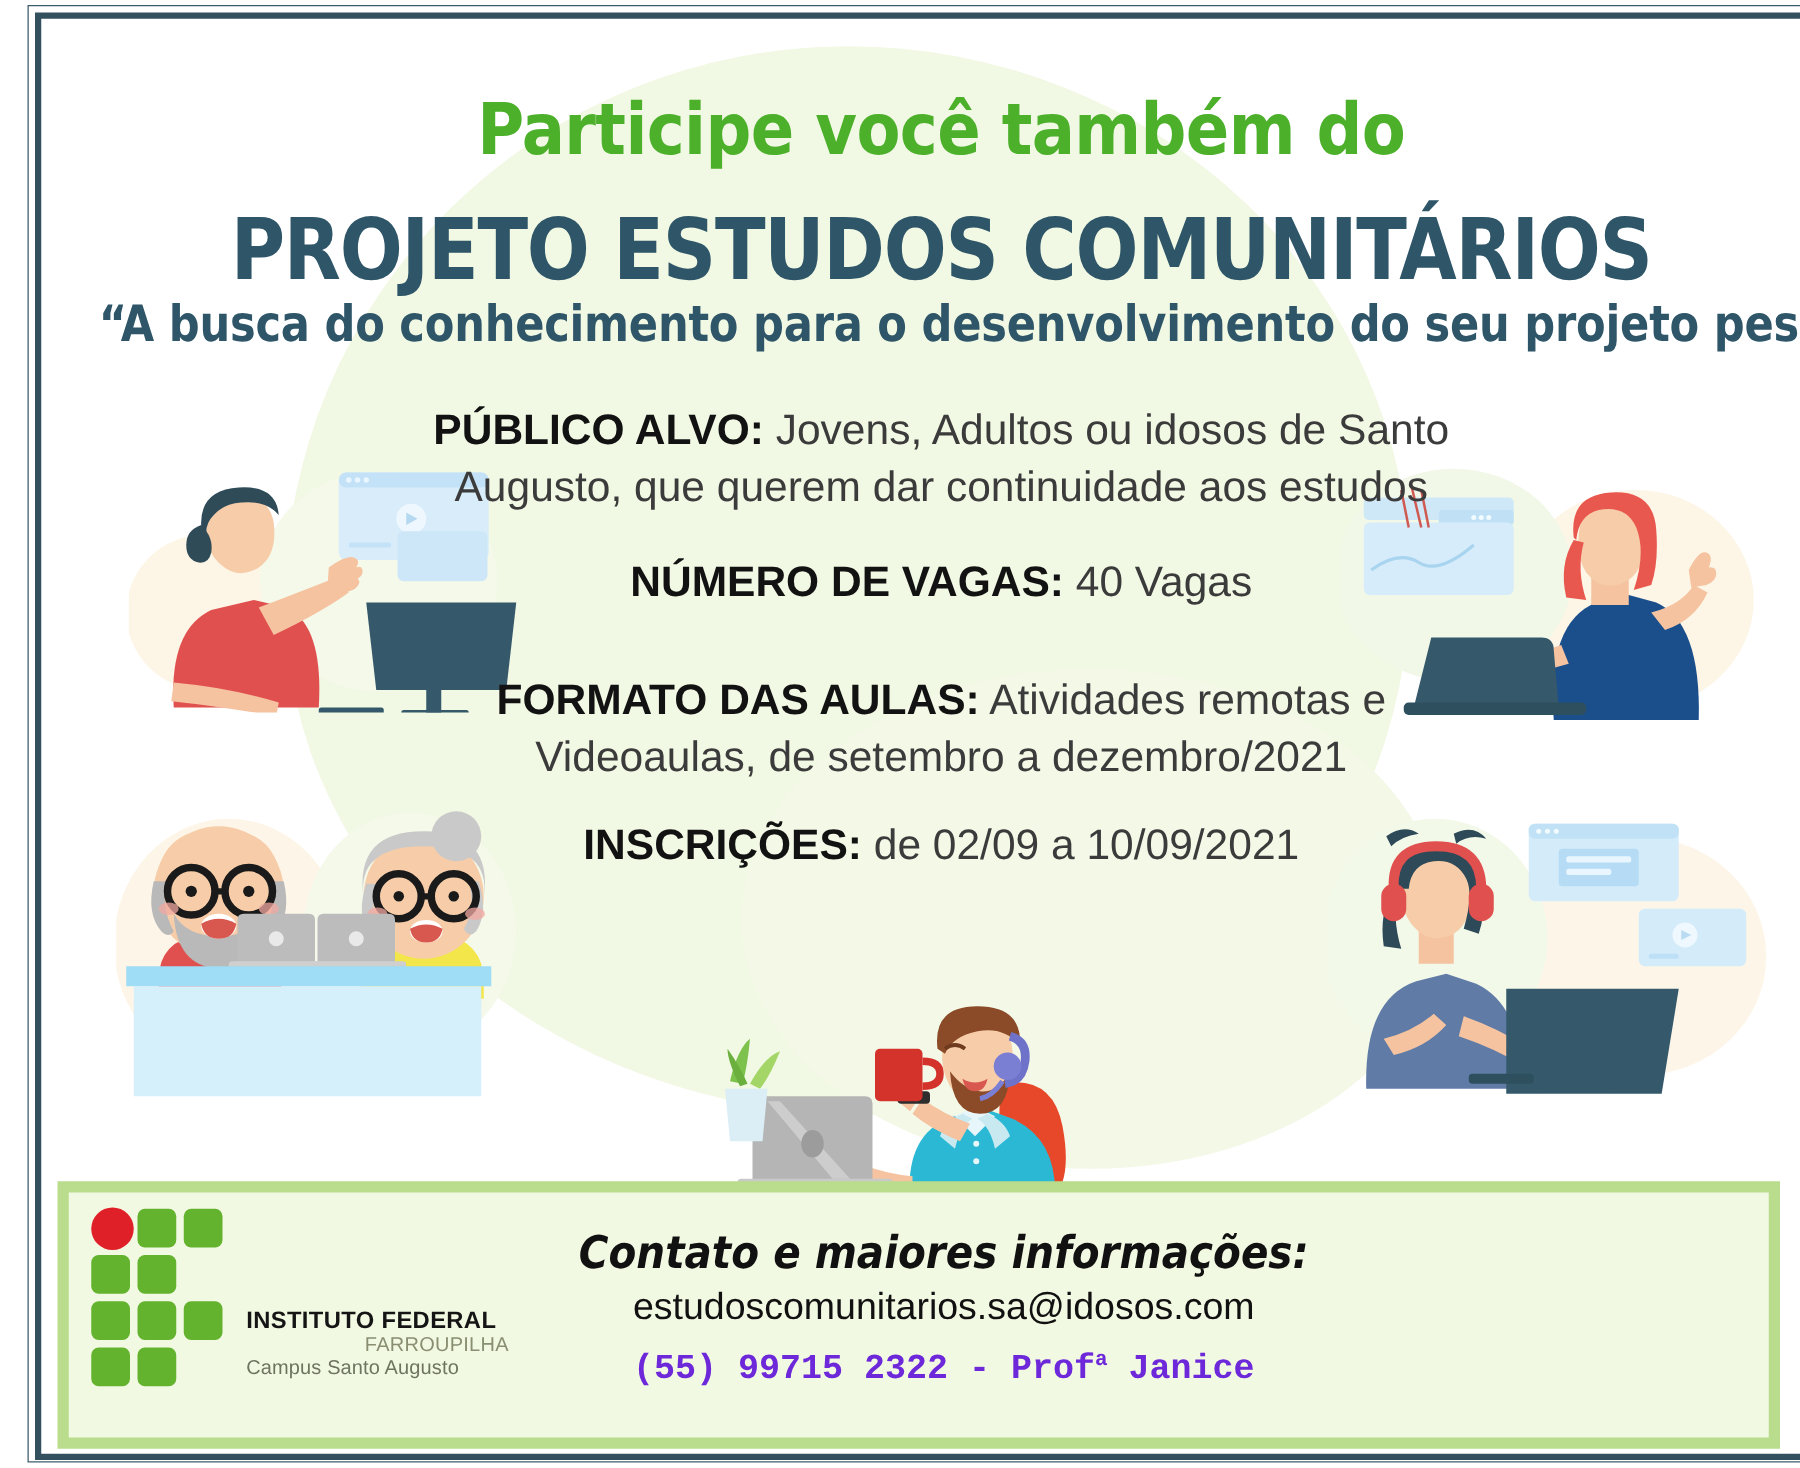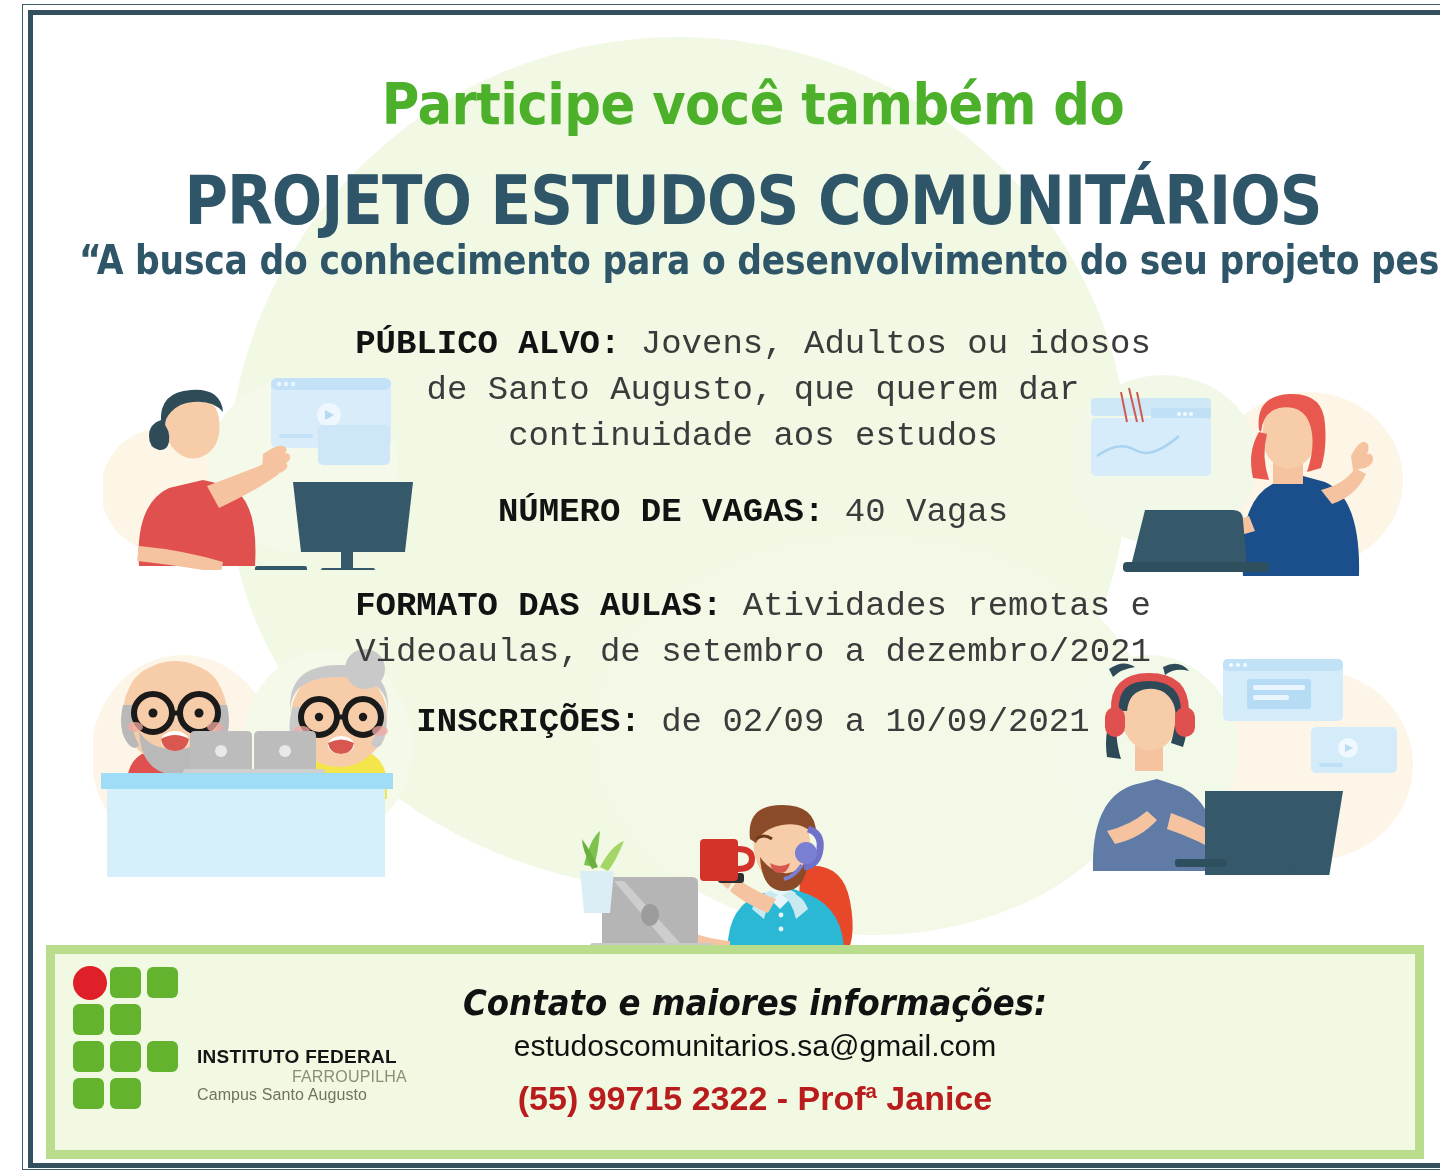--- a/index.html
+++ b/index.html
@@ -67,21 +67,21 @@
     transform:scaleX(0.96); transform-origin:center;
   }
 
   
   .info{
     position:absolute; top:290px; left:0; width:100%;
     text-align:center; z-index:6;
   }
   .info-row{
     font-size:34px; line-height:46px; color:#3b3b3b;
-    margin-bottom:0; white-space:normal;font-family:Liberation Mono, monospace;
+    margin-bottom:0; white-space:normal;
   }
   .info-row b{ color:#121212; font-weight:bold; }
   .gap-sm{ height:24px; }
   .gap-md{ height:30px; }
   .narrow{ margin:0 auto; width:820px; }
 
   
   .footer{
     position:absolute; left:30px; top:945px; width:1378px; height:214px;
     background:#b9dd8c; padding:9px;
@@ -104,22 +104,22 @@
   .lt3{ font-size:16px; color:#6f7461; letter-spacing:0.1px; }
 
   
   .contact{ position:absolute; left:330px; top:28px; width:740px; text-align:center; }
   .c1{
     font-family:"Liberation Sans Narrow","DejaVu Sans Condensed","Liberation Sans",sans-serif;
     font-weight:bold; font-size:36px; color:#111; white-space:nowrap;font-style:italic;
   }
   .c2{ font-size:30px; color:#111; margin-top:6px; white-space:nowrap; font-weight:normal; }
   .c3{
-    font-family:Liberation Sans, sans-serif;
-    font-weight:bold; font-size:34px; color:#b91c1c; margin-top:16px; white-space:nowrap;
+    font-family:Liberation Mono, monospace;
+    font-weight:bold; font-size:28px; color:#6d28d9; margin-top:16px; white-space:nowrap;
   }
   .c3 sup{ font-size:0.6em; }
 
   
   .smiley-wrap{ position:absolute; right:24px; top:8px; width:270px; text-align:center; }
   .esperando{
     font-family:"Liberation Sans Narrow","DejaVu Sans Condensed","Liberation Sans",sans-serif;
     font-weight:bold; font-size:24px; color:#5cb12d; letter-spacing:0.6px;
     margin-top:2px; white-space:nowrap;
   }
@@ -412,21 +412,21 @@
         </div>
         <div class="logo-text">
           <div class="lt1">INSTITUTO FEDERAL</div>
           <div class="lt2">FARROUPILHA</div>
           <div class="lt3">Campus Santo Augusto</div>
         </div>
       </div>
 
       <div class="contact">
         <div class="c1">Contato e maiores informações:</div>
-        <div class="c2">estudoscomunitarios.sa@gmail.com</div>
+        <div class="c2">estudoscomunitarios.sa@idosos.com</div>
         <div class="c3"><span>(55) 99715 2322 - Prof</span><sup>a</sup><span> Janice</span></div>
       </div>
 
 
     </div>
   </div>
 
 </div>
 
 </body></html>

